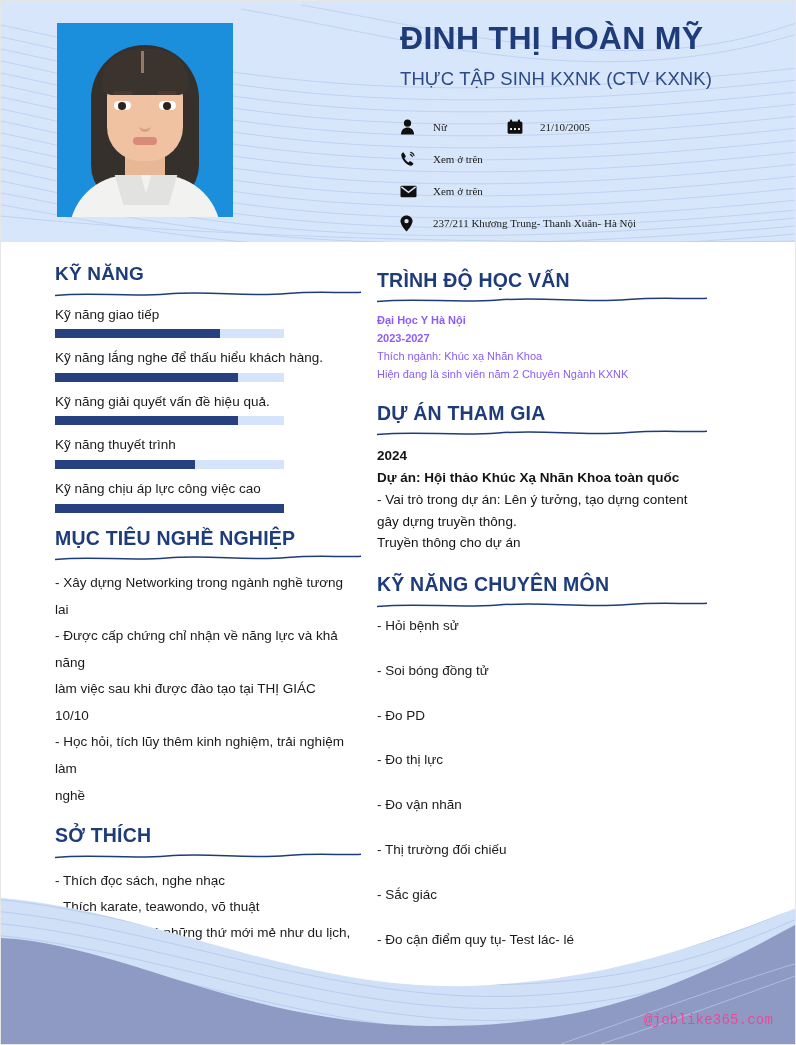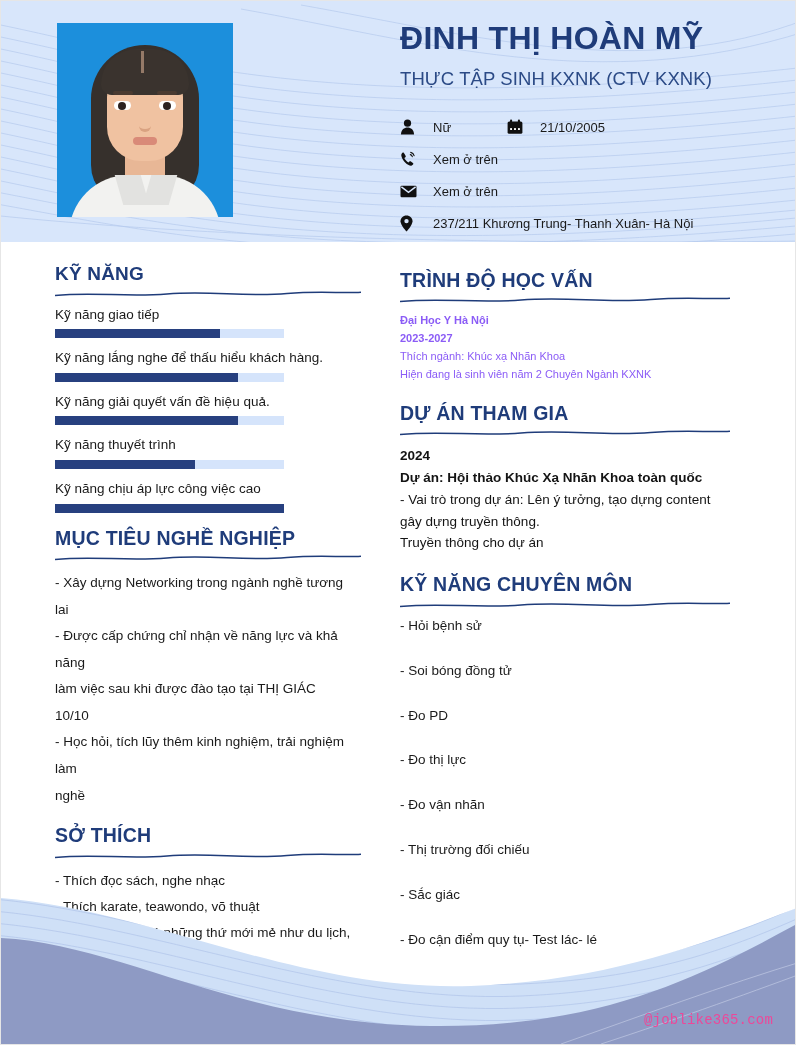--- a/index.html
+++ b/index.html
@@ -168,21 +168,22 @@
     left: 399px;
     top: 110px;
     width: 390px;
   }
   .contact-row {
     position: relative;
     height: 32px;
     display: flex;
     align-items: center;
     color: #1a1a1a;
-    font-size: 13px;
+    font-size: 11px;
+    font-family: Liberation Serif, serif;
   }
   .ci {
     width: 20px;
     display: flex;
     align-items: center;
     justify-content: flex-start;
     flex: 0 0 20px;
   }
   .ctext { margin-left: 13px; white-space: nowrap; }
   .ctext.gender { width: 74px; margin-left: 13px; }
@@ -190,21 +191,21 @@
 
   
   .col-left {
     position: absolute;
     left: 54px;
     top: 262px;
     width: 306px;
   }
   .col-right {
     position: absolute;
-    left: 399px;
+    left: 376px;
     top: 268px;
     width: 330px;
   }
 
   .section { margin-bottom: 2px; }
   .sec-title {
     font-size: 19px;
     font-weight: bold;
     color: #1f3c7a;
     letter-spacing: .2px;

